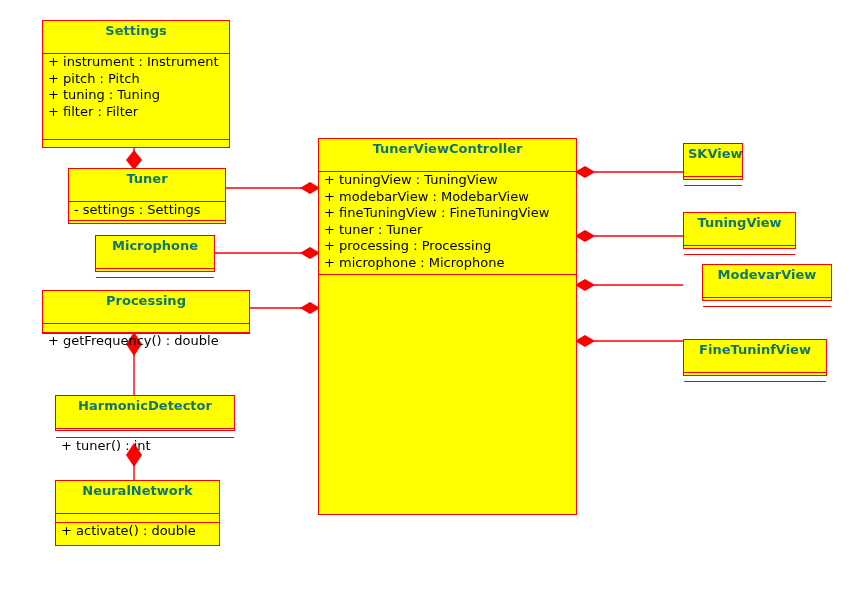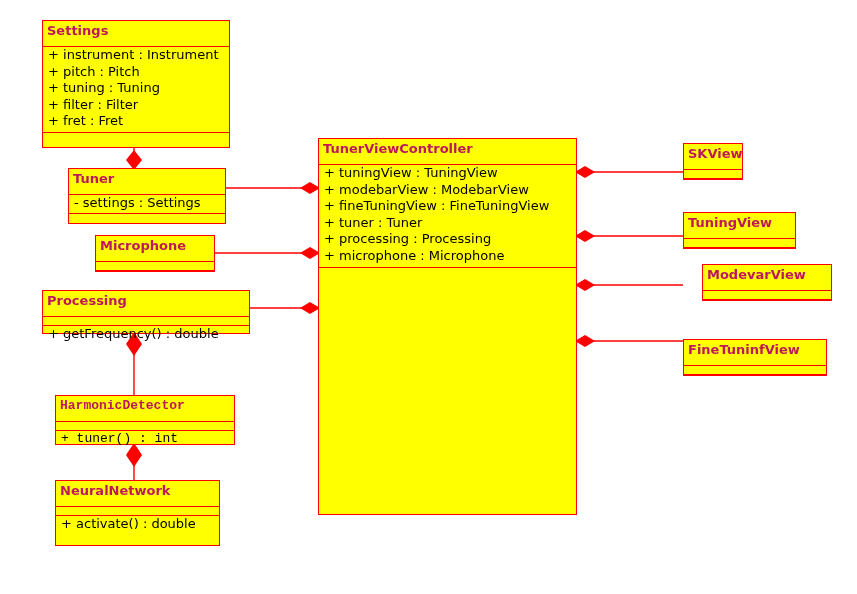--- a/index.html
+++ b/index.html
@@ -24,26 +24,26 @@
     pointer-events: none;
   }
   .umlclass {
     position: absolute;
     background: #ffff00;
     border: 1px solid #ff0000;
     box-sizing: border-box;
     z-index: 5;
   }
   .cls-name {
-    text-align: left;
+    text-align: center;
     font-weight: bold;
     font-size: 13px;
-    color: #be185d;
+    color: #0f766e;
     line-height: 17px;
-    padding: 1px 4px 7px 4px;
+    padding: 1px 4px 14px 4px;
     border-bottom: 1px solid #ff0000;
     box-sizing: border-box;
     white-space: nowrap;
   }
   .cls-attrs {
     border-bottom: 1px solid #ff0000;
     box-sizing: border-box;
     padding: 0px 0px 0px 0px;
   }
   .cls-ops {
@@ -119,21 +119,20 @@
     </g>
   </svg>
 
   <div class="umlclass" style="left:42px; top:20px; width:188px; height:128px;">
     <div class="cls-name">Settings</div>
     <div class="cls-attrs" style="height:86px;">
       <div class="member">+ instrument : Instrument</div>
       <div class="member">+ pitch : Pitch</div>
       <div class="member">+ tuning : Tuning</div>
       <div class="member">+ filter : Filter</div>
-      <div class="member">+ fret : Fret</div>
     </div>
     <div class="cls-ops empty-compartment"></div>
   </div>
 
   <div class="umlclass" style="left:68px; top:168px; width:158px; height:56px;">
     <div class="cls-name">Tuner</div>
     <div class="cls-attrs" style="height:19px;">
       <div class="member">- settings : Settings</div>
     </div>
     <div class="cls-ops empty-compartment"></div>
@@ -146,21 +145,21 @@
   </div>
 
   <div class="umlclass" style="left:42px; top:290px; width:208px; height:44px;">
     <div class="cls-name">Processing</div>
     <div class="cls-attrs empty-compartment"></div>
     <div class="cls-ops">
       <div class="member">+ getFrequency() : double</div>
     </div>
   </div>
 
-  <div class="umlclass" style="left:55px; top:395px; width:180px; height:50px;font-family:Liberation Mono, monospace;">
+  <div class="umlclass" style="left:55px; top:395px; width:180px; height:36px;">
     <div class="cls-name">HarmonicDetector</div>
     <div class="cls-attrs empty-compartment"></div>
     <div class="cls-ops">
       <div class="member">+ tuner() : int</div>
     </div>
   </div>
 
   <div class="umlclass" style="left:55px; top:480px; width:165px; height:66px;">
     <div class="cls-name">NeuralNetwork</div>
     <div class="cls-attrs empty-compartment"></div>

